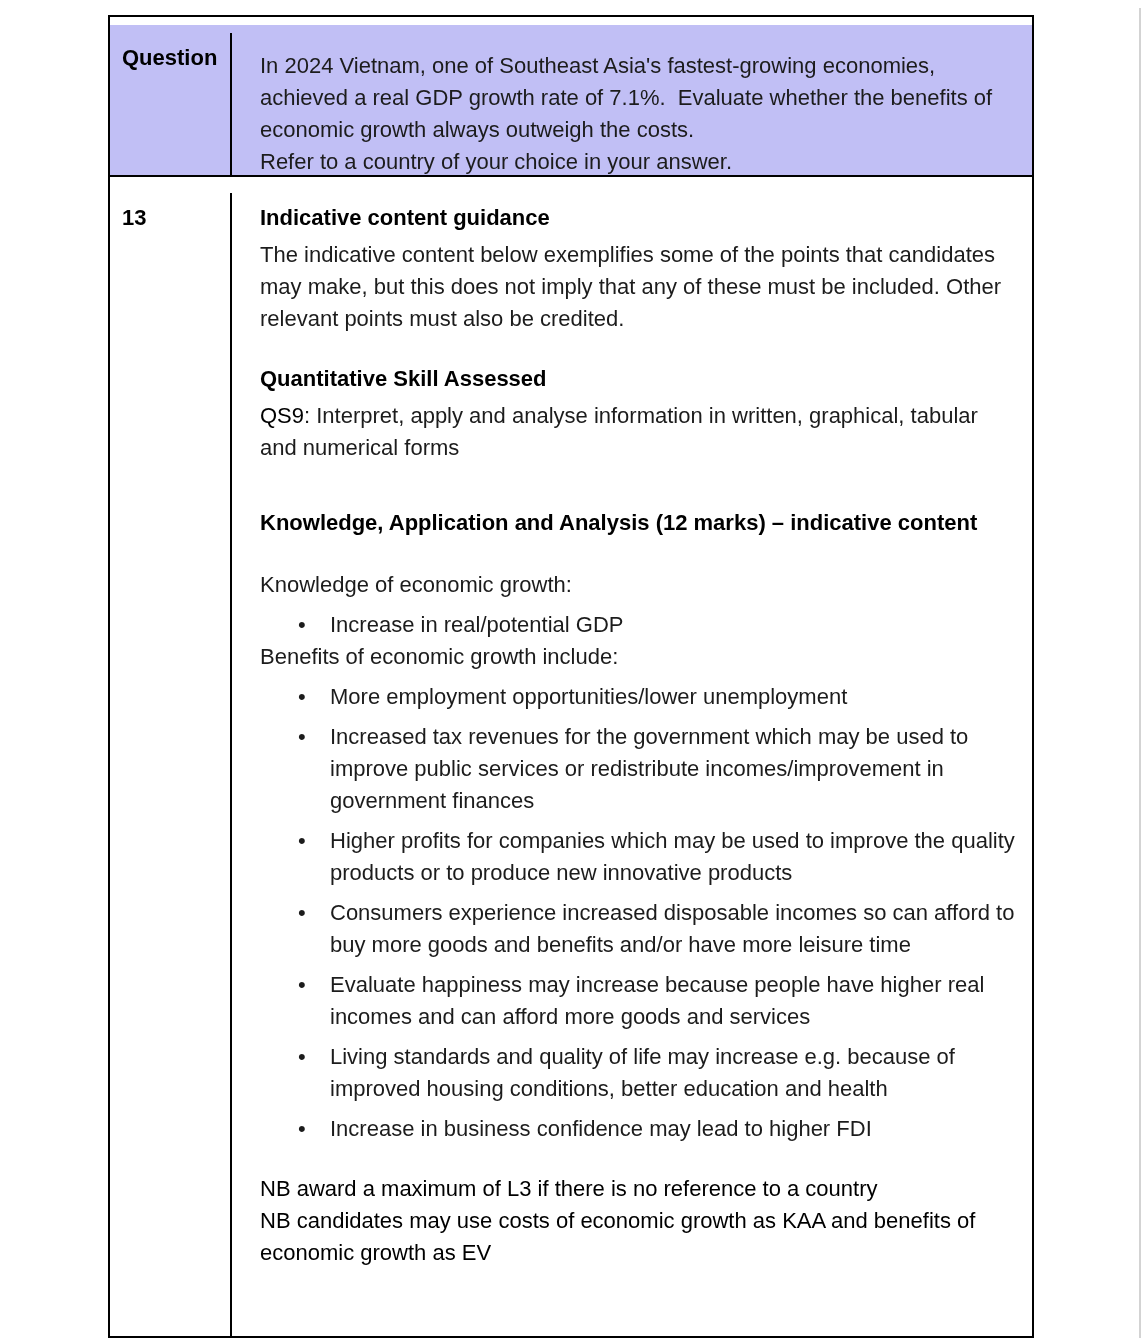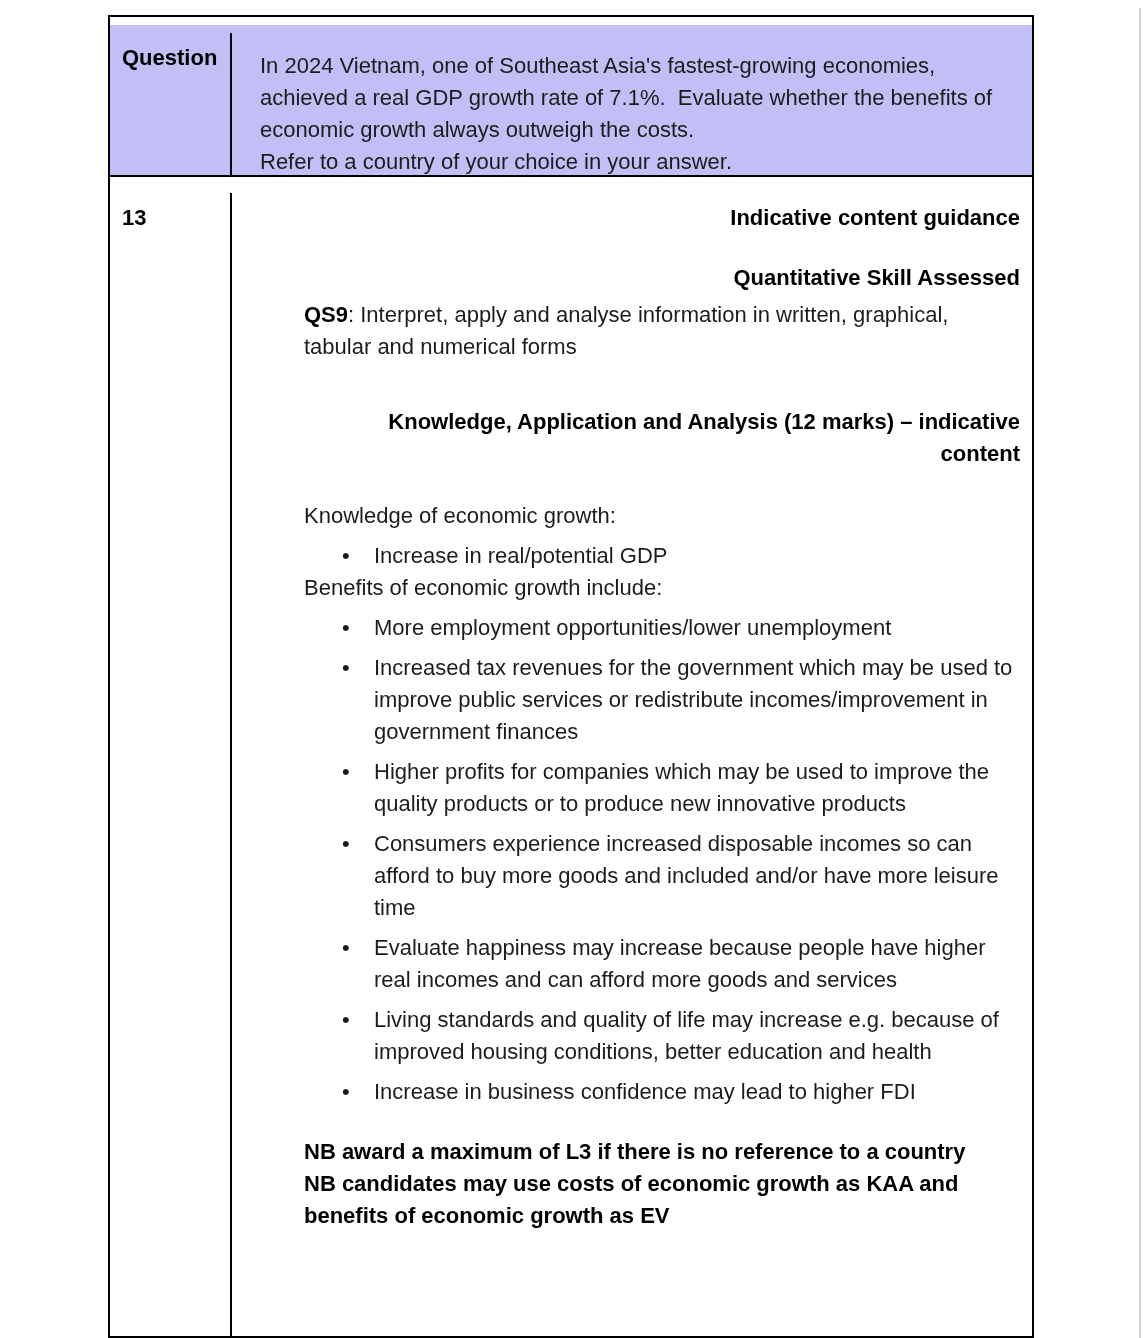--- a/index.html
+++ b/index.html
@@ -32,21 +32,21 @@
     display: flex;
     flex-direction: column;
     background: #ffffff;
   }
   .row { display: flex; width: 100%; }
   .header-row {
     flex: none;
     height: 152px;
     border-bottom: 2px solid #000000;
   }
-  .body-row { flex: 1; gap: 44px; }
+  .body-row { flex: 1; }
   .col-label {
     flex: none;
     width: 122px;
     border-right: 2px solid #000000;
     padding: 9px 6px 0 12px;
     font-size: 22px;
     line-height: 32px;
     font-weight: 700;
     color: #000000;
   }
@@ -56,24 +56,23 @@
     font-size: 22px;
     line-height: 32px;
   }
   .question-text { white-space: pre-wrap; }
   .heading {
     margin: 0 0 5px 0;
     font-size: 22px;
     line-height: 32px;
     font-weight: 700;
     color: #000000;
-    text-align: right;
   }
   p { margin: 0; font-size: 22px; line-height: 32px; }
-  .bold { font-weight: 700; color: #000000; }
+  .bold { font-weight: 400; color: #000000; }
   .mt-block  { margin-top: 28px; }   
   .mt-block2 { margin-top: 43px; }   
   .mt-small  { margin-top: 30px; }
   ul.bullets {
     margin: 0;
     padding: 0;
     list-style: none;
   }
   ul.bullets li {
     position: relative;
@@ -110,40 +109,41 @@
 
   <div class="row body-row">
     <div class="col-label">
       <span>13</span>
     </div>
     <div class="col-content">
 
       <div class="heading">Indicative content guidance</div>
 
 
+      <p>The indicative content below exemplifies some of the points that candidates may make, but this does not imply that any of these must be included. Other relevant points must also be credited.</p>
 
       <div class="heading mt-block">Quantitative Skill Assessed</div>
 
       <p><span class="bold">QS9</span><span>: Interpret, apply and analyse information in written, graphical, tabular and numerical forms</span></p>
 
       <div class="heading mt-block2">Knowledge, Application and Analysis (12 marks) – indicative content</div>
 
       <p class="mt-small">Knowledge of economic growth:</p>
 
       <ul class="bullets">
         <li>Increase in real/potential GDP</li>
       </ul>
 
       <p>Benefits of economic growth include:</p>
 
       <ul class="bullets">
         <li>More employment opportunities/lower unemployment</li>
         <li>Increased tax revenues for the government which may be used to improve public services or redistribute incomes/improvement in government finances</li>
         <li>Higher profits for companies which may be used to improve the quality products or to produce new innovative products</li>
-        <li>Consumers experience increased disposable incomes so can afford to buy more goods and included and/or have more leisure time</li>
+        <li>Consumers experience increased disposable incomes so can afford to buy more goods and benefits and/or have more leisure time</li>
         <li>Evaluate happiness may increase because people have higher real incomes and can afford more goods and services</li>
         <li>Living standards and quality of life may increase e.g. because of improved housing conditions, better education and health</li>
         <li>Increase in business confidence may lead to higher FDI</li>
       </ul>
 
       <p class="bold mt-block">NB award a maximum of L3 if there is no reference to a country</p>
 
       <p class="bold">NB candidates may use costs of economic growth as KAA and benefits of economic growth as EV</p>
 
     </div>

